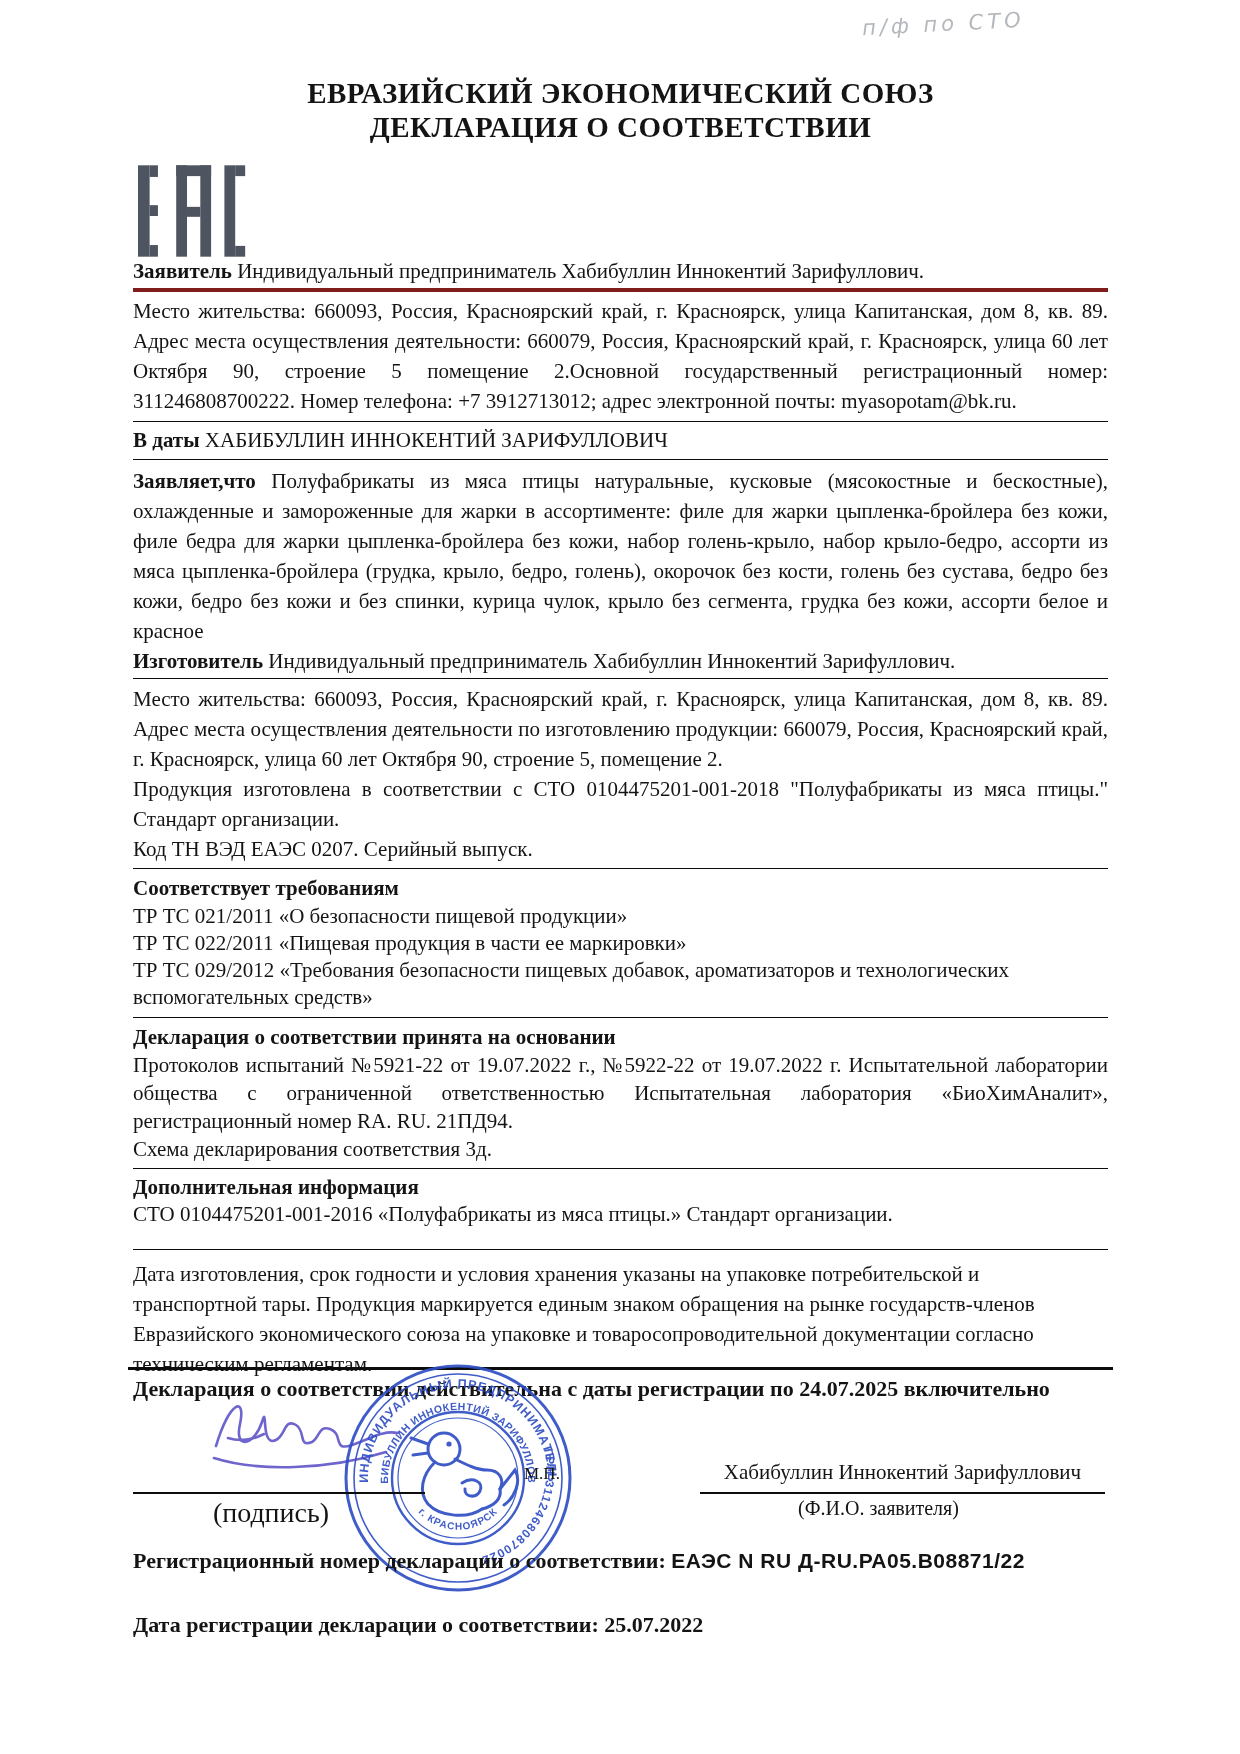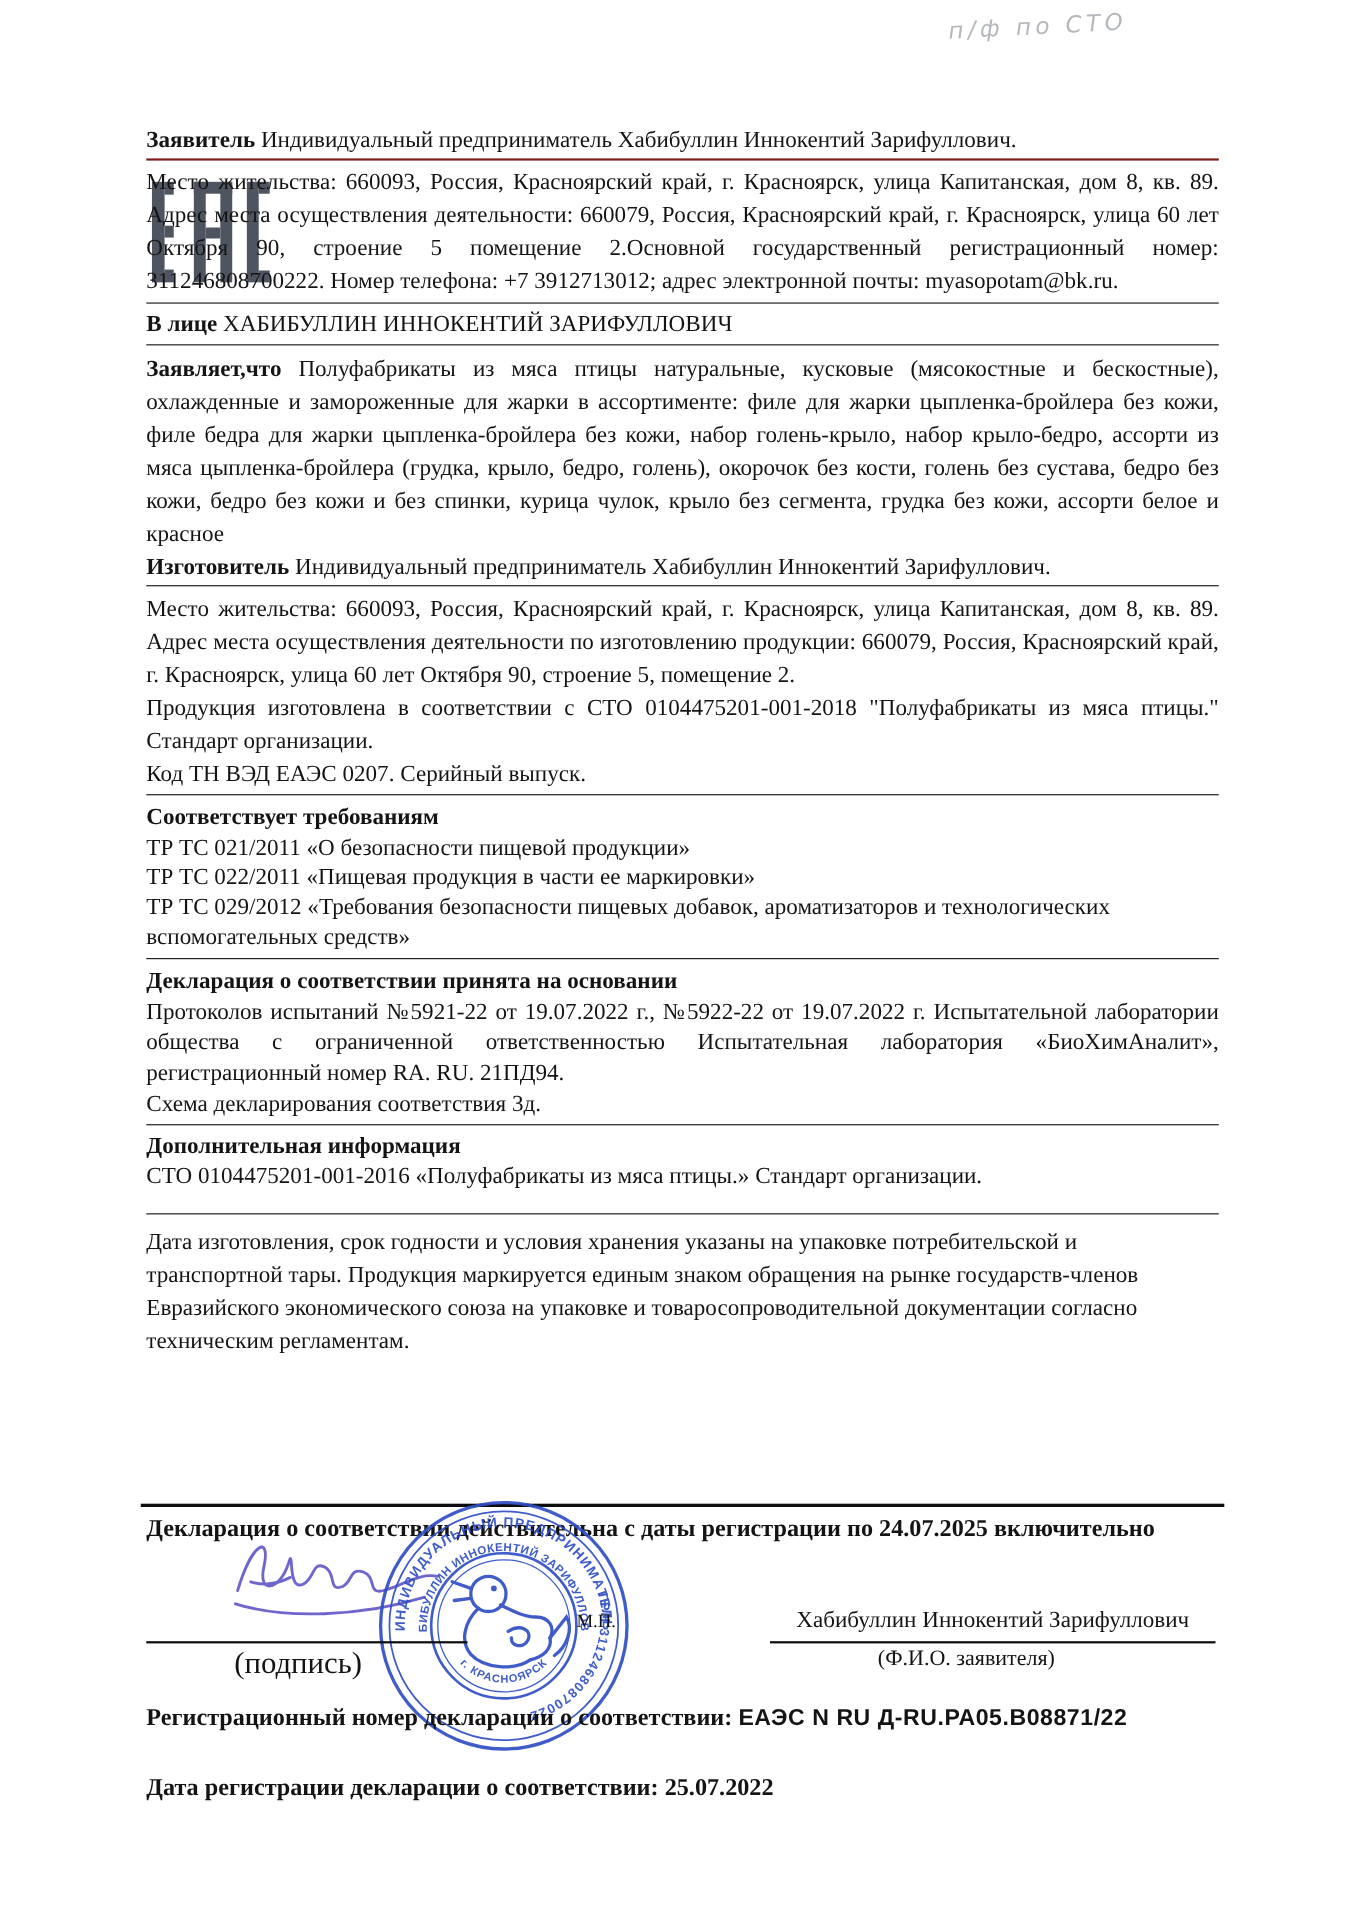--- a/index.html
+++ b/index.html
@@ -12,21 +12,21 @@
   .handwrite{
     position:absolute;left:862px;top:12px;color:#a7abb0;
     font-family:"DejaVu Sans",sans-serif;font-style:italic;font-size:21px;
     letter-spacing:4px;transform:rotate(-3deg);white-space:nowrap;opacity:.85;
   }
   .title{margin-top:76px;text-align:center;font-weight:bold;font-size:29px;line-height:34px;letter-spacing:.5px;}
   .eac{position:absolute;left:138px;top:155px;}
   .sec{font-size:21px;line-height:30px;}
   .just{text-align:justify;}
   .lbl{font-weight:bold;}
-  .b-bot{border-bottom:2px solid #7f1d1d;}
+  .b-bot{border-bottom:4px solid #7f1d1d;}
   .b-thin{border-bottom:1.5px solid #0c0c0c;}
   .s-applicant{margin-top:112px;padding-bottom:2px;}
   .s-appdetails{padding-top:4px;padding-bottom:5px;}
   .s-inperson{padding-top:3px;padding-bottom:4px;}
   .s-declares{padding-top:6px;}
   .s-maker{padding-bottom:2px;}
   .s-makerdetails{padding-top:5px;padding-bottom:4px;}
   .s-comply{padding-top:5px;padding-bottom:6px;line-height:27px;}
   .s-comply .hd{line-height:29px;}
   .s-basis{padding-top:5px;padding-bottom:5px;line-height:28px;}
@@ -65,30 +65,34 @@
         <rect x="46" y="1" width="42" height="13"></rect>
         <rect x="59" y="51" width="16" height="12"></rect>
         <rect x="104" y="1" width="13" height="110"></rect>
         <rect x="117" y="1" width="12" height="13"></rect>
         <rect x="117" y="98" width="12" height="13"></rect>
       </g>
     </svg>
   </div>
 
   <div class="content">
+    <div class="title">
+      <div>ЕВРАЗИЙСКИЙ ЭКОНОМИЧЕСКИЙ СОЮЗ</div>
+      <div>ДЕКЛАРАЦИЯ О СООТВЕТСТВИИ</div>
+    </div>
 
     <div class="sec s-applicant b-bot">
       <span class="lbl">Заявитель</span>
       <span>Индивидуальный предприниматель Хабибуллин Иннокентий Зарифуллович.</span>
     </div>
 
     <div class="sec s-appdetails just b-thin">Место жительства: 660093, Россия, Красноярский край, г. Красноярск, улица Капитанская, дом 8, кв. 89. Адрес места осуществления деятельности: 660079, Россия, Красноярский край, г. Красноярск, улица 60 лет Октября 90, строение 5 помещение 2.Основной государственный регистрационный номер: 311246808700222. Номер телефона: +7 3912713012; адрес электронной почты: myasopotam@bk.ru.</div>
 
     <div class="sec s-inperson b-thin">
-      <span class="lbl">В лице</span>
+      <span class="lbl">В даты</span>
       <span>ХАБИБУЛЛИН ИННОКЕНТИЙ ЗАРИФУЛЛОВИЧ</span>
     </div>
 
     <div class="sec s-declares just">
       <span class="lbl">Заявляет,что</span>
       <span>Полуфабрикаты из мяса птицы натуральные, кусковые (мясокостные и бескостные), охлажденные и замороженные для жарки в ассортименте: филе для жарки цыпленка-бройлера без кожи, филе бедра для жарки цыпленка-бройлера без кожи, набор голень-крыло, набор крыло-бедро, ассорти из мяса цыпленка-бройлера (грудка, крыло, бедро, голень), окорочок без кости, голень без сустава, бедро без кожи, бедро без кожи и без спинки, курица чулок, крыло без сегмента, грудка без кожи, ассорти белое и красное</span>
     </div>
 
     <div class="sec s-maker b-thin">
       <span class="lbl">Изготовитель</span>

